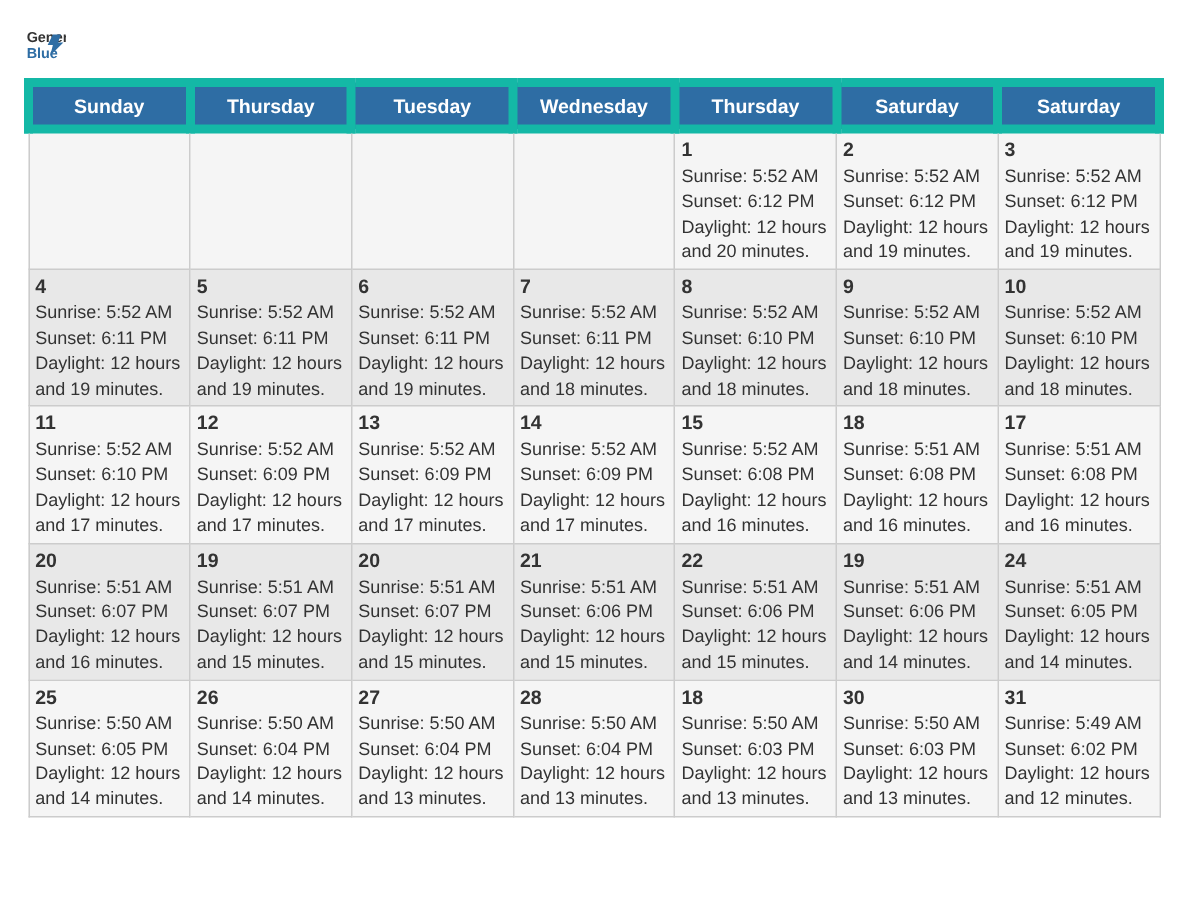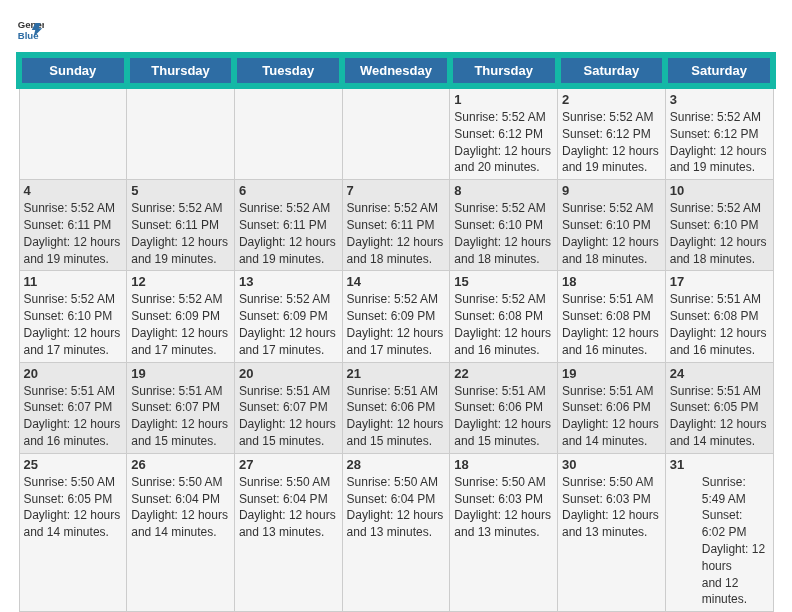--- a/index.html
+++ b/index.html
@@ -330,20 +330,20 @@
         </td>
         <td>
           <span class="day-num">30</span>
           <div class="day-info" style="white-space: pre-line;">Sunrise: 5:50 AM
 Sunset: 6:03 PM
 Daylight: 12 hours
 and 13 minutes.</div>
         </td>
         <td>
           <span class="day-num">31</span>
-          <div class="day-info" style="white-space: pre-line; margin-left: 32px;">Sunrise: 5:49 AM
+          <div class="day-info" style="white-space: pre-line;">Sunrise: 5:49 AM
 Sunset: 6:02 PM
 Daylight: 12 hours
 and 12 minutes.</div>
         </td>
       </tr>
     </tbody>
 </table>
 
 </body></html>

